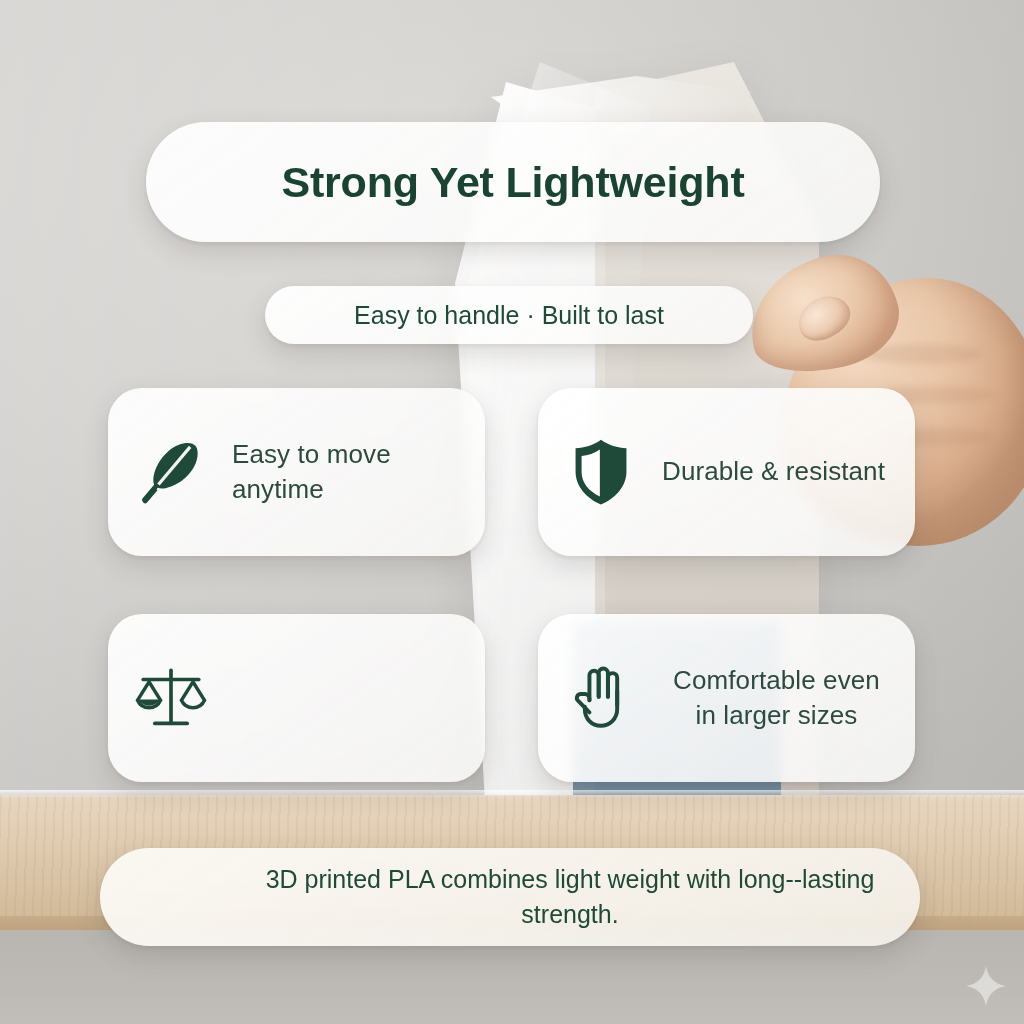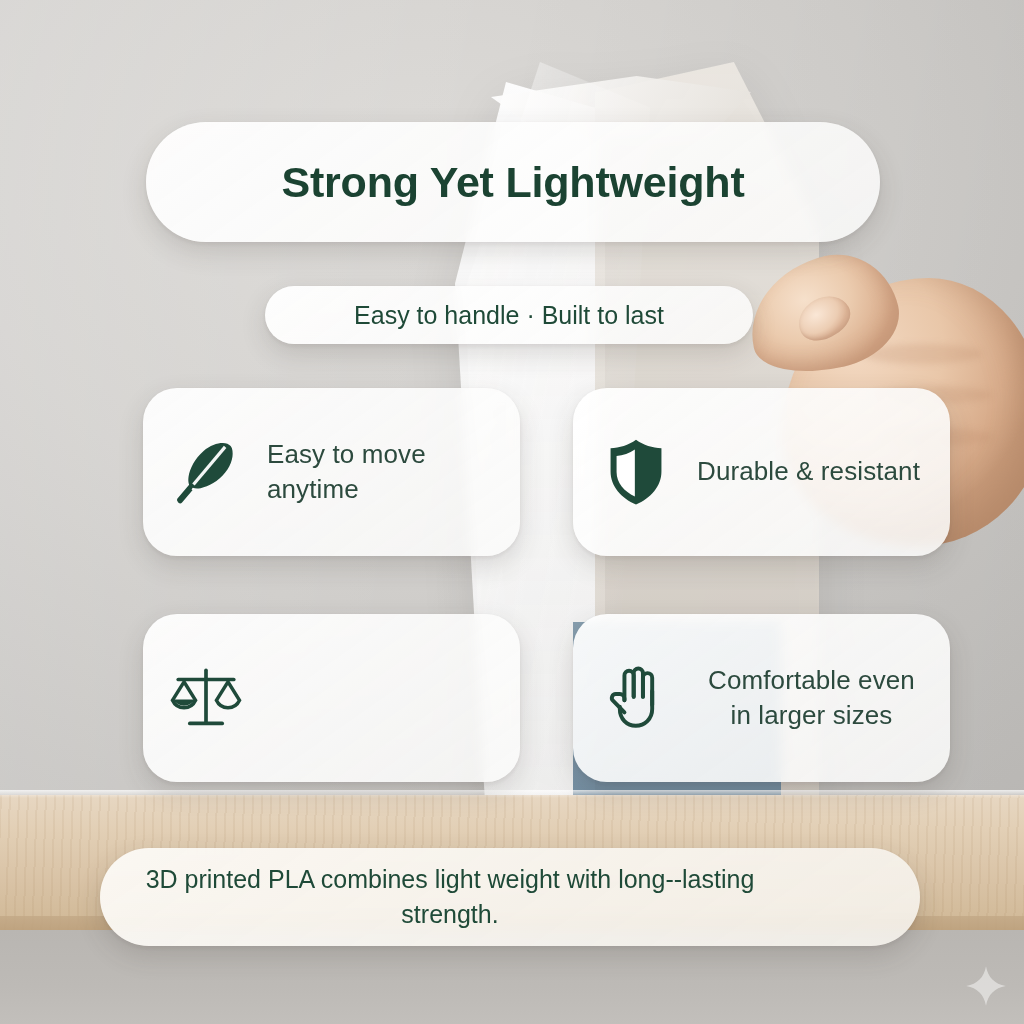--- a/index.html
+++ b/index.html
@@ -116,21 +116,21 @@
     color:#1b4332;white-space:nowrap;
   }
 
   #subtitle-pill{
     left:265px;top:286px;width:488px;height:58px;border-radius:29px;
     display:flex;align-items:center;justify-content:center;
     background:linear-gradient(145deg,rgba(255,255,255,.94),rgba(250,250,249,.88));
   }
   #subtitle-text{font-size:25px;color:#1f4a38;white-space:nowrap;}
 
-  .grid{position:absolute;left:0;top:0;width:940px;height:1024px;margin-left:35px;}
+  .grid{position:absolute;left:0;top:0;width:940px;height:1024px;}
   .card{
     width:377px;height:168px;border-radius:34px;
     display:flex;align-items:center;gap:22px;padding:0 24px;box-sizing:border-box;
   }
   .card.c1{left:108px;top:388px;}
   .card.c2{left:538px;top:388px;}
   .card.c3{left:108px;top:614px;}
   .card.c4{left:538px;top:614px;text-align:center;}
 
   .card-icon{
@@ -138,21 +138,21 @@
     display:flex;align-items:center;justify-content:center;
   }
   .card-icon svg{width:74px;height:74px;display:block;}
   .card-label{
     font-size:26px;line-height:1.36;color:#2c4a3e;
     letter-spacing:.1px;
   }
 
   #footer-pill{
     left:100px;top:848px;width:820px;height:98px;border-radius:49px;
-    display:flex;align-items:center;justify-content:flex-start;text-align:center;
+    display:flex;align-items:center;justify-content:flex-end;text-align:center;
     background:linear-gradient(145deg,rgba(252,250,246,.94),rgba(246,243,237,.88));
   }
   #footer-text{
     font-size:25px;line-height:1.42;color:#1f4a38;width:700px;
   }
 
   #sparkle{
     position:absolute;right:16px;bottom:16px;width:44px;height:44px;
     opacity:.55;
   }

